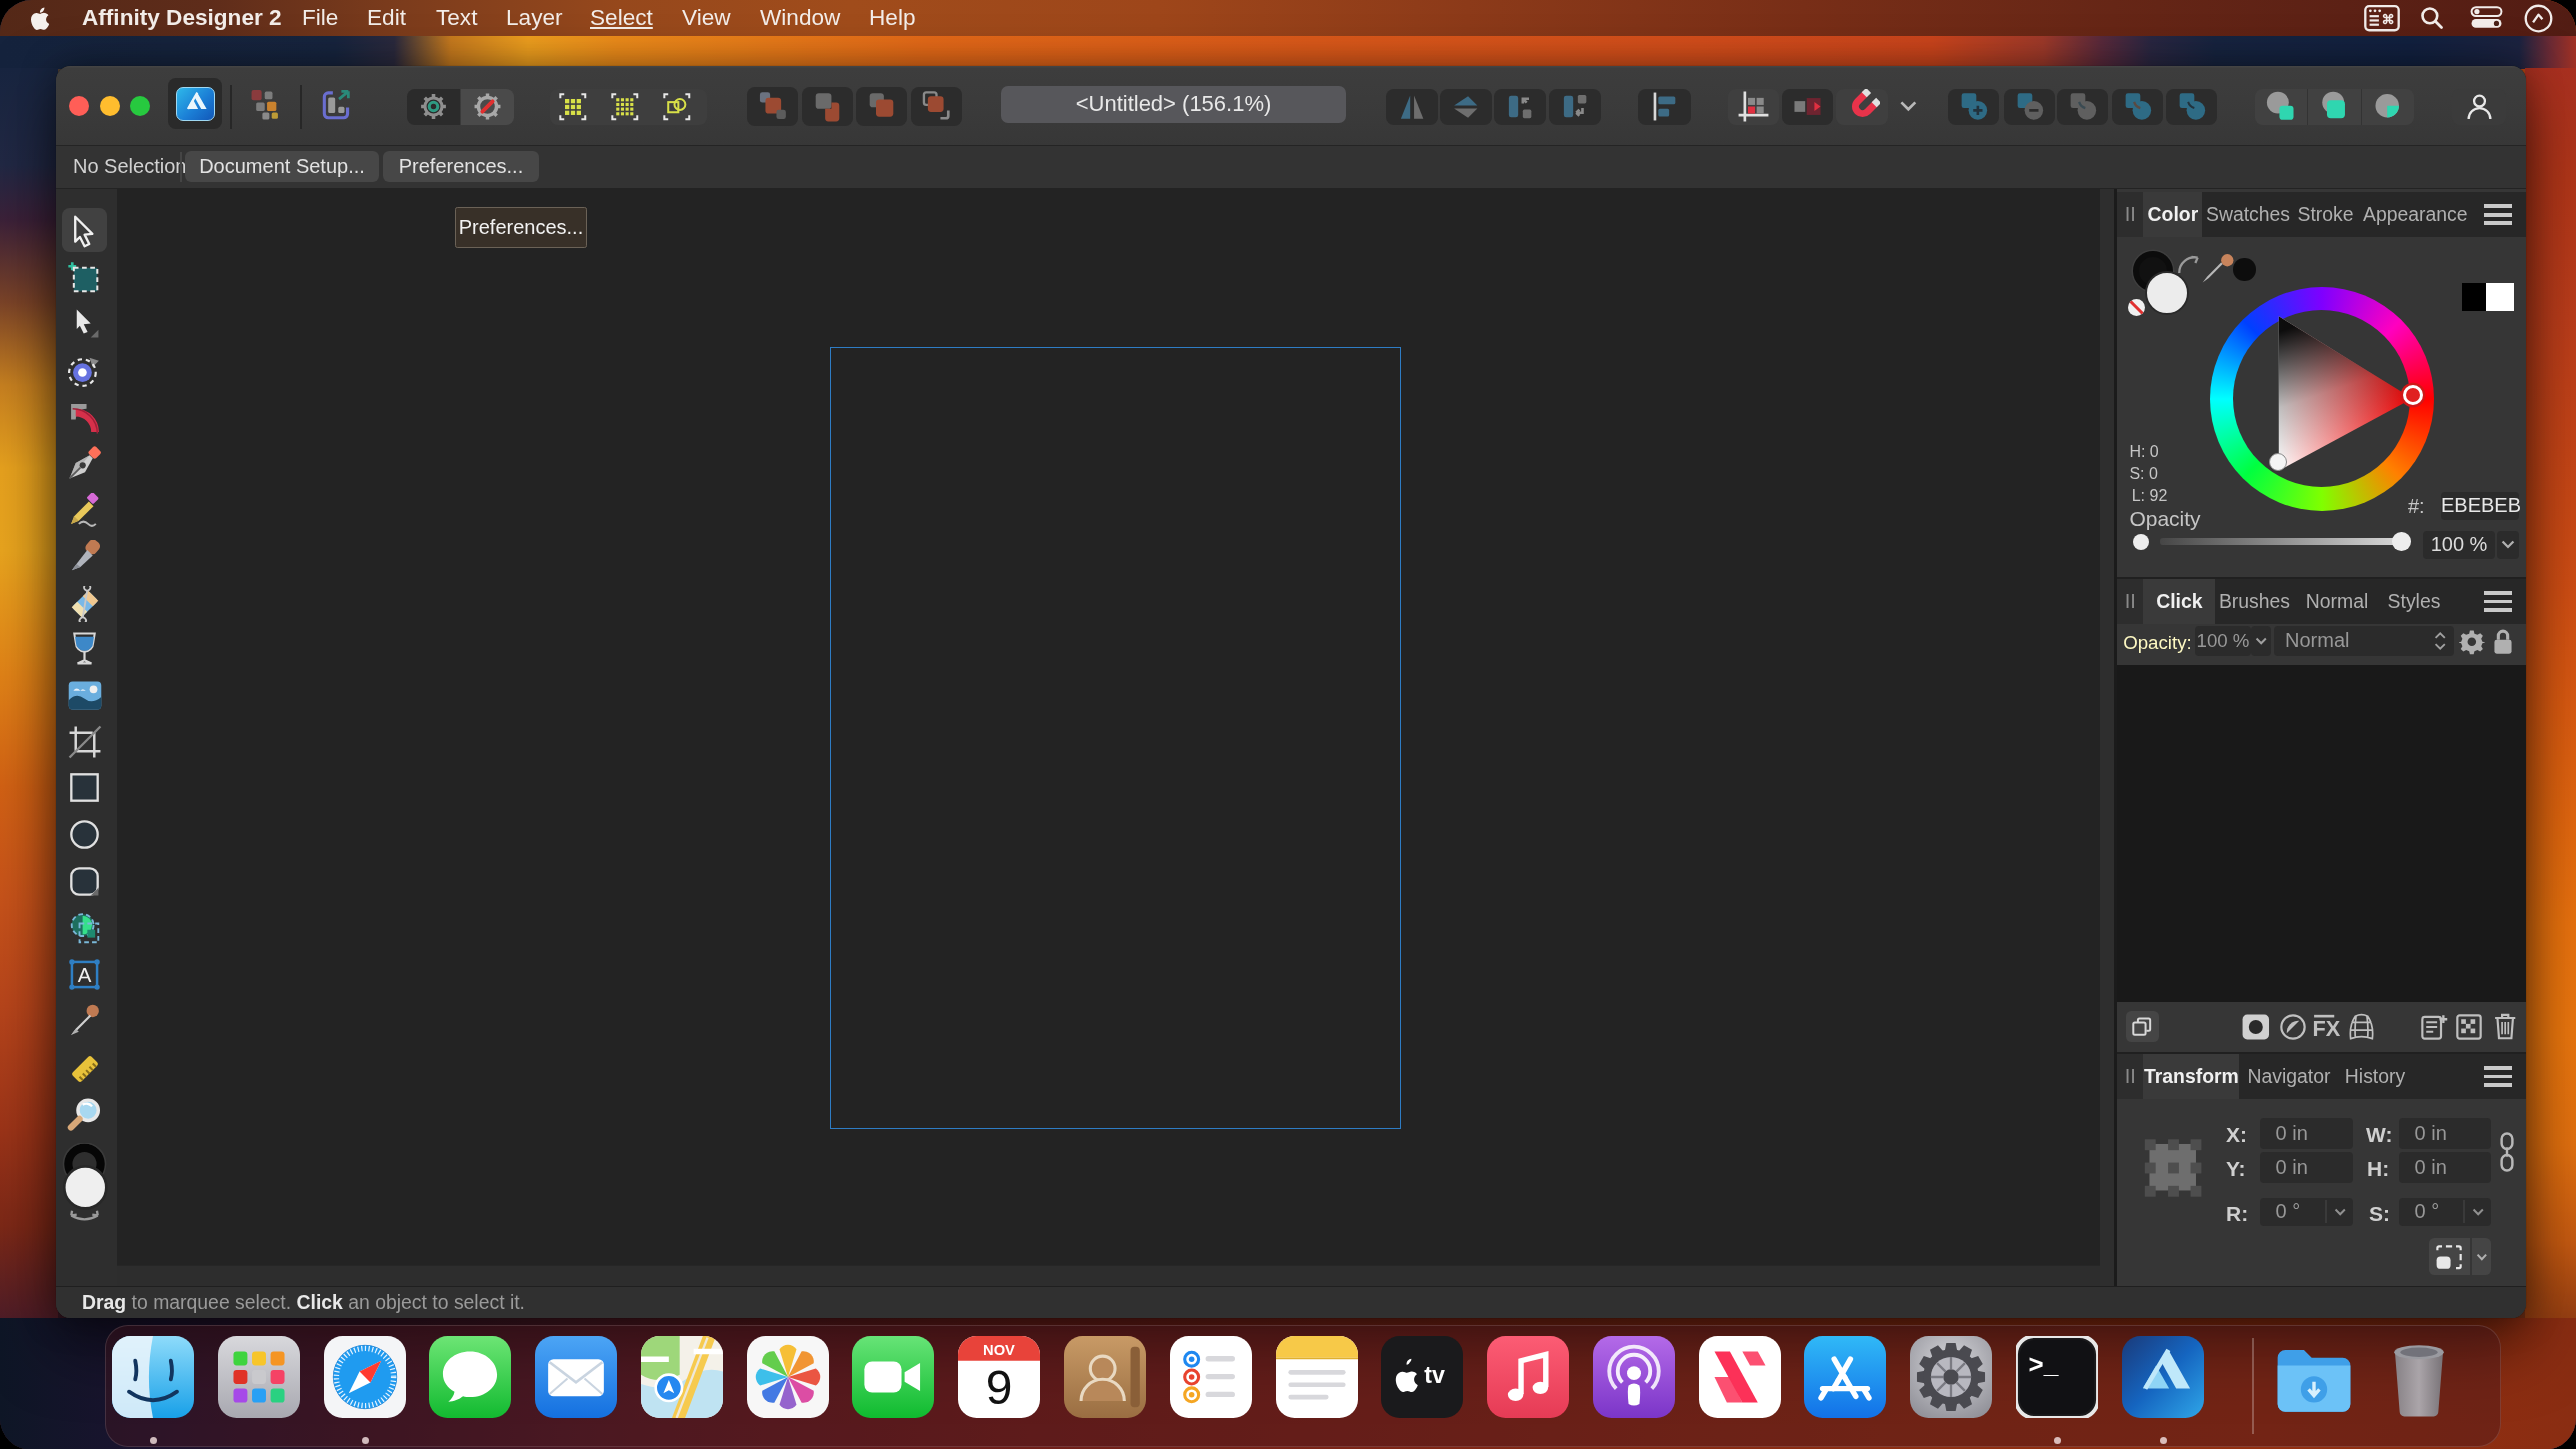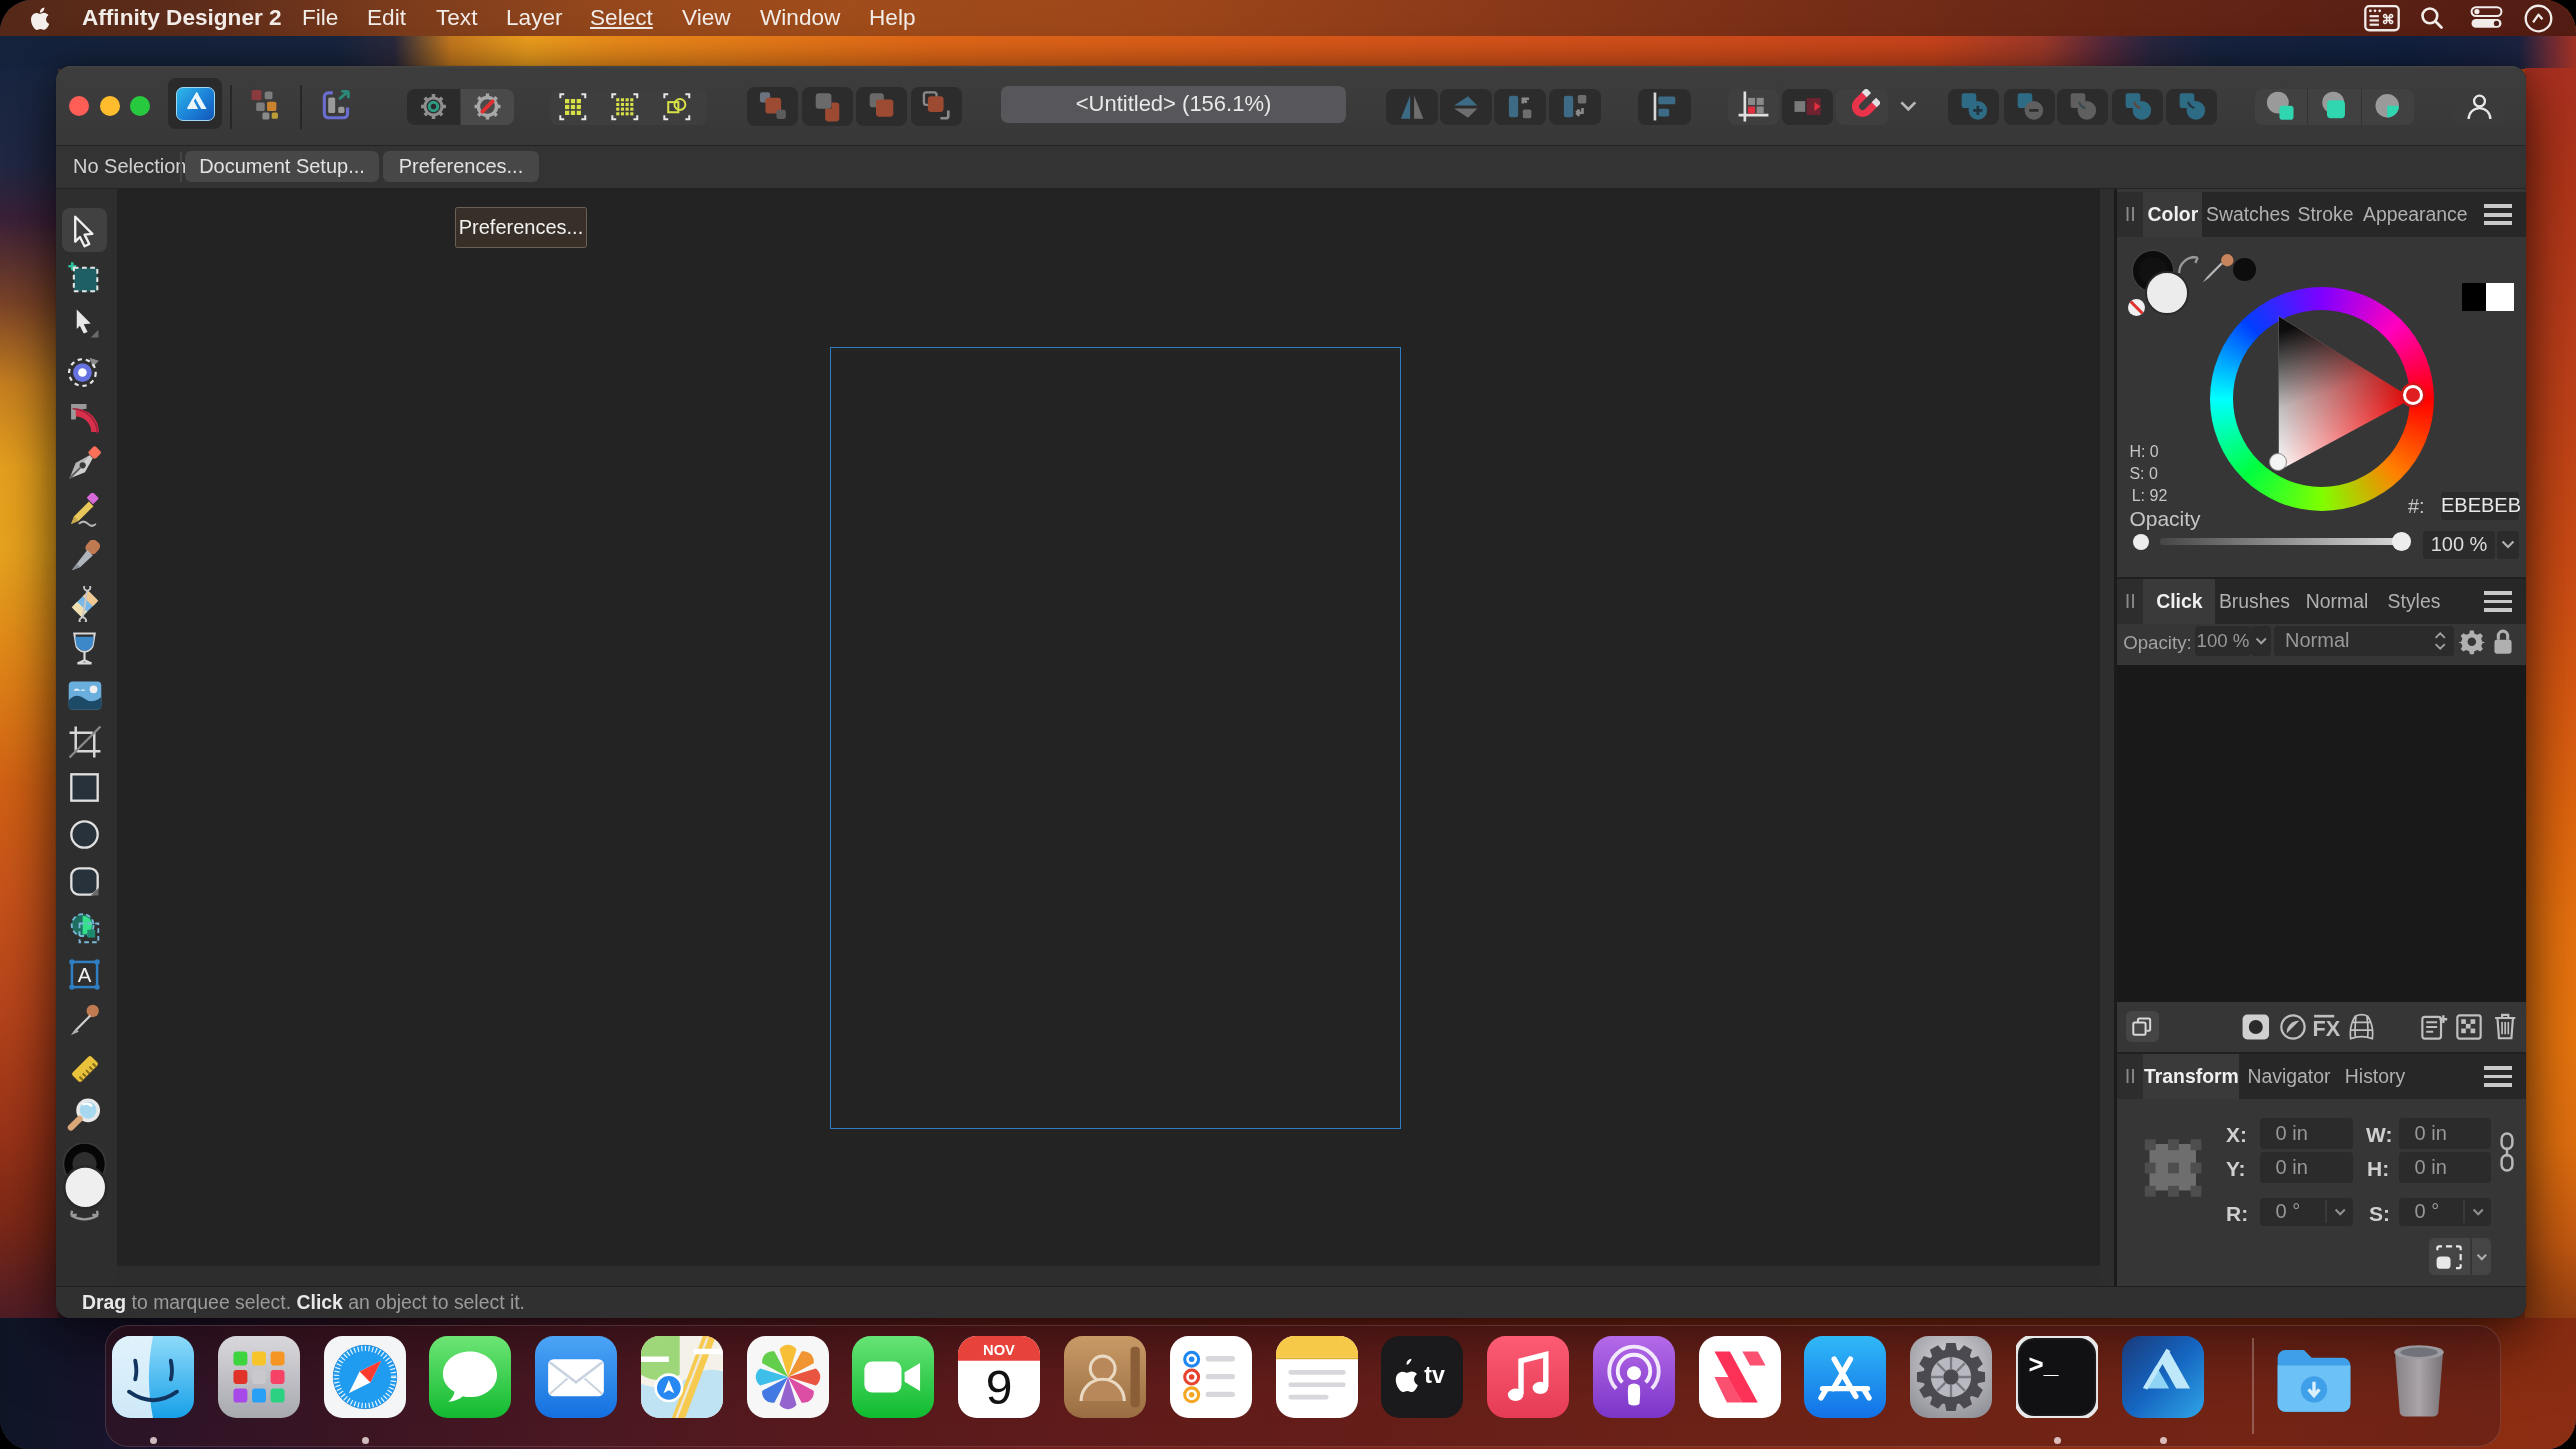--- a/index.html
+++ b/index.html
@@ -543,21 +543,21 @@
         <div class="abs tab tabsel" style="left:26.4px;width:72px;font-weight:bold;">Click</div>
         <div class="abs tab" style="left:101px;width:73px;">Brushes</div>
         <div class="abs tab" style="left:177px;width:86px;">Normal FX</div>
         <div class="abs tab" style="left:266px;width:62px;">Styles</div>
         <div class="abs hamb" style="left:367px;top:12.4px">
             <div></div>
             <div></div>
             <div></div>
           </div>
       </div>
-      <div class="abs lbl" style="left:6.2px;top:443px;font-size:18.7px;color:#a3a3a3">Opacity:</div>
+      <div class="abs lbl" style="left:6.2px;top:443px;font-size:18.7px;color:#fef9c3">Opacity:</div>
       <div class="abs fld" style="left:78px;top:437px;width:56px;height:29.6px;font-size:18.7px;text-align:center;line-height:29px;white-space:nowrap;">100 %</div>
       <div class="abs fld" style="left:134px;top:437px;width:20px;height:29.6px;">
           <svg style="margin:11px auto 0" width="12.4" height="8.6" viewBox="0 0 16 11">
             <path d="M2 2 L8 8 L14 2" stroke="#a0a0a0" stroke-width="2.6" fill="none"></path>
           </svg>
         </div>
       <div class="abs fld" style="left:157px;top:437px;width:180px;height:29.6px;font-size:20px;"><span style="margin-left:11px;line-height:29px;">Normal</span>
         <svg class="abs" style="right:7.8px;top:4.7px" width="12.4" height="20" viewBox="0 0 16 26">
             <path d="M2 9 L8 3 L14 9 M2 17 L8 23 L14 17" stroke="#a0a0a0" stroke-width="2.4" fill="none"></path>
           </svg>

